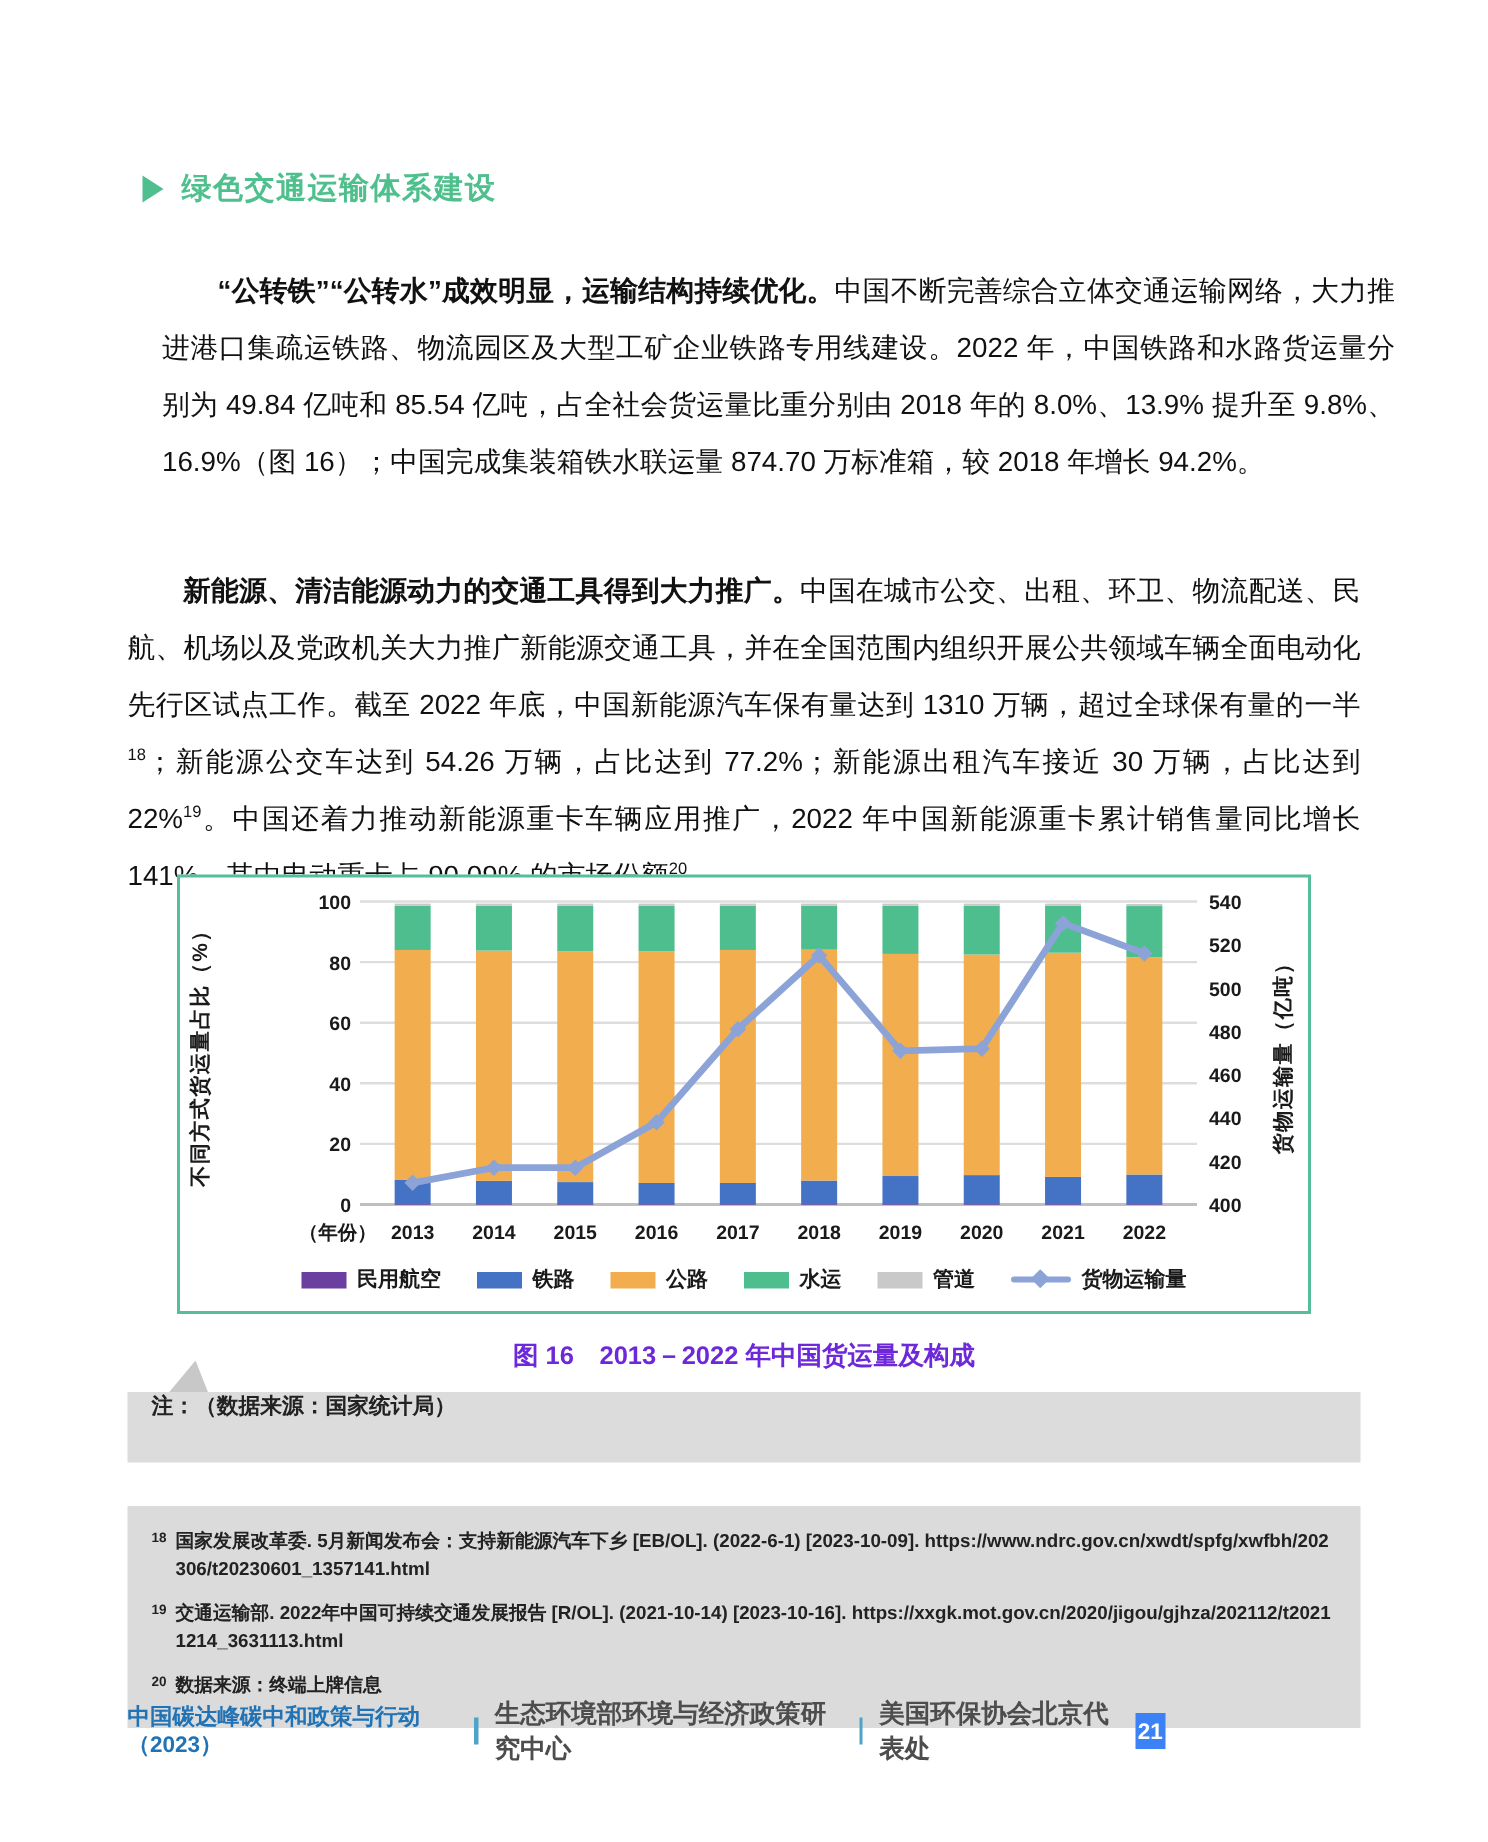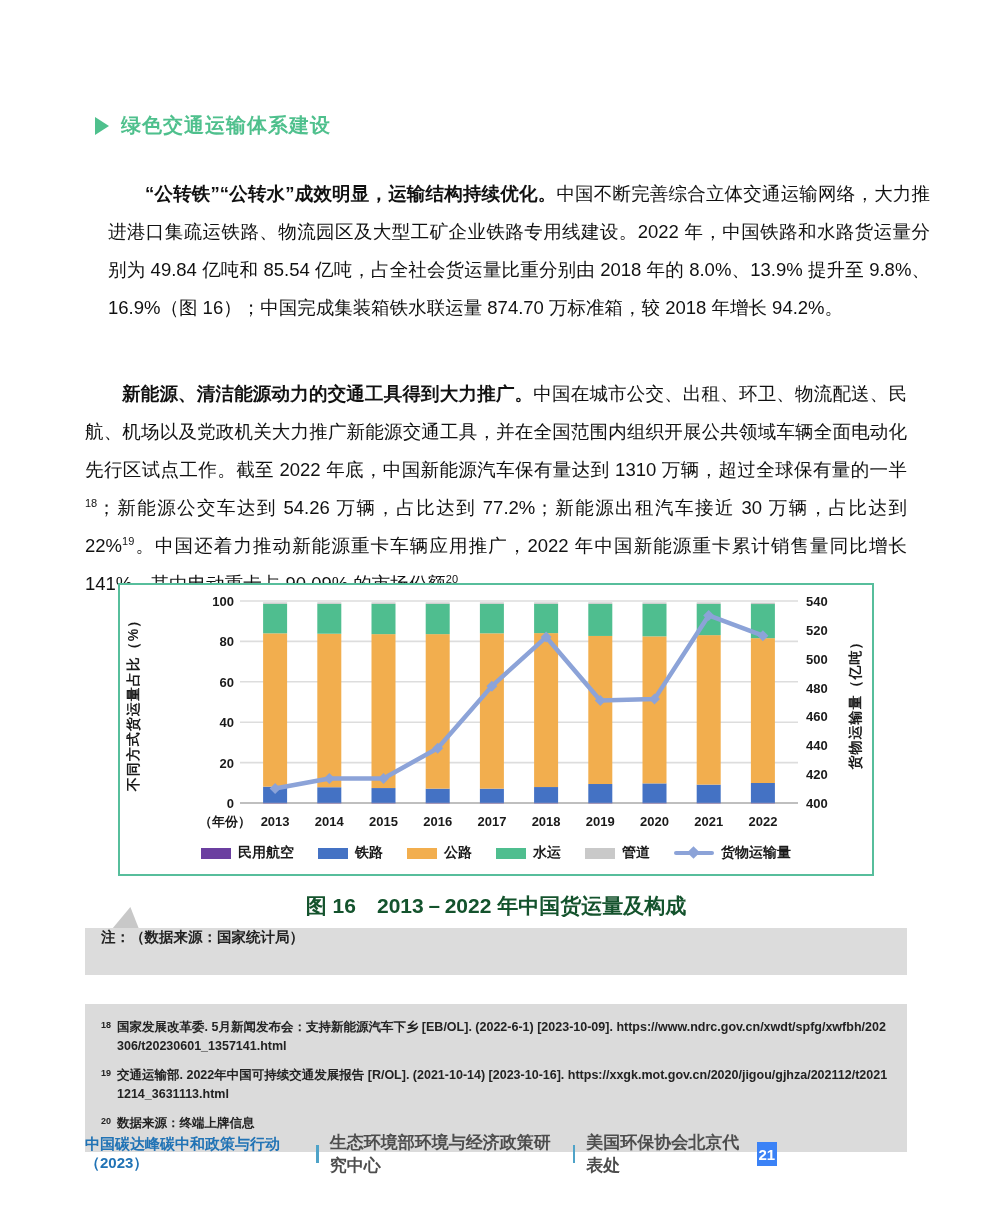--- a/index.html
+++ b/index.html
@@ -28,21 +28,21 @@
   #chart-legend{display:flex;justify-content:center;align-items:center;gap:24px;height:34px;margin-top:-2px;}
   .lg-item{display:inline-flex;align-items:center;gap:7px;}
   .lg-swatch{width:30px;height:11px;display:inline-block;}
   .lg-line{position:relative;width:40px;height:12px;display:inline-block;}
   .lg-line-bar{position:absolute;left:0;right:0;top:4px;height:4px;border-radius:2px;}
   .lg-line-diamond{position:absolute;left:15px;top:1px;width:9px;height:9px;transform:rotate(45deg);}
   .lg-label{font-size:14px;font-weight:bold;color:#1a1a1a;}
 
   
   .caption{position:absolute;top:892px;left:85px;width:822px;text-align:center;
-           font-size:21px;font-weight:bold;color:#14532d;}
+           font-size:17px;font-weight:bold;color:#6d28d9;}
   .fold{position:absolute;top:907px;left:112px;width:27px;height:22px;background:#C8C8C8;
         clip-path:polygon(68% 0,100% 100%,0 100%);}
   .note-bar{position:absolute;top:928px;left:85px;width:822px;height:47px;background:#DCDCDC;
             display:flex;align-items:flex-start;box-sizing:border-box;padding-left:16px;
             font-size:14.5px;font-weight:bold;color:#222;}
   .footnotes{position:absolute;top:1004px;left:85px;width:822px;min-height:112px;background:#DBDBDB;
              box-sizing:border-box;padding:14px 18px 10px 16px;}
   .fn{position:relative;padding-left:16px;font-size:12.5px;font-weight:600;color:#222;
       line-height:1.55;margin-bottom:9px;word-break:break-all;}
   .fn sup{position:absolute;left:0;top:1px;font-size:9px;}

